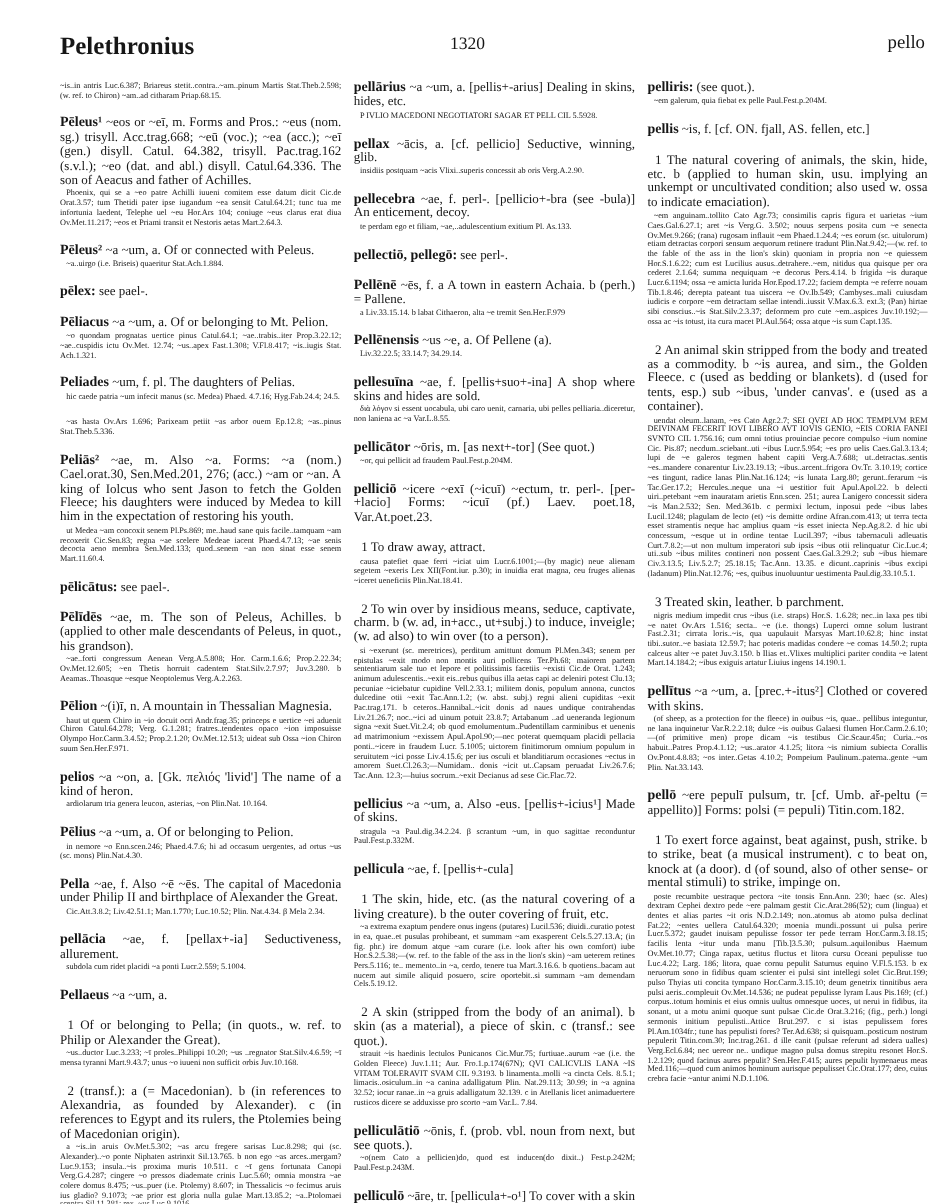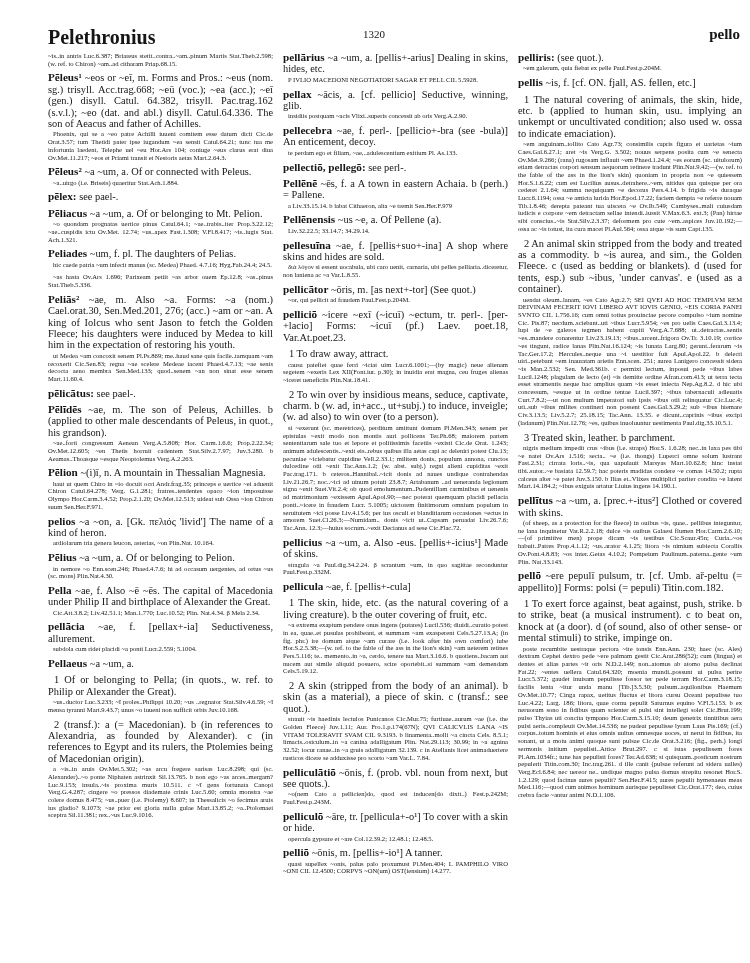--- a/index.html
+++ b/index.html
@@ -1,29 +1,29 @@
 <!DOCTYPE html>
 <html><head>
 <meta charset="utf-8">
 <style>
   * { box-sizing: border-box; margin: 0; padding: 0; }
   html, body { width: 750px; height: 963px; background: #ffffff; overflow: hidden; }
   body { font-family: "DejaVu Serif", "Liberation Serif", serif; color: #161616; position: relative; }
 
   .running-head { position: absolute; top: 26px; left: 48px; right: 10px; height: 20px; }
   .rh-left { position: absolute; left: 0; top: 0; font-family: "Liberation Serif", serif; font-weight: bold; font-size: 20px; }
-  .rh-center { position: absolute; left: 0; right: 0; text-align: center; top: 2px; font-family: "Liberation Serif", serif; font-size: 11px; padding-right: 40px; }
-  .rh-right { position: absolute; right: 0; top: 0; font-family: "Liberation Serif", serif; font-weight: bold; font-size: 15px; margin-left: 39px; }
+  .rh-center { position: absolute; left: 0; right: 0; text-align: center; top: 2px; font-family: "Liberation Serif", serif; font-size: 14px; padding-right: 40px; }
+  .rh-right { position: absolute; right: 0; top: 0; font-family: "Liberation Serif", serif; font-weight: normal; font-size: 15px; margin-left: 39px; }
 
   .columns { position: absolute; top: 52px; left: 48px; width: 694px; display: flex; gap: 10px; }
   .col { width: 225px; flex: 0 0 225px; }
   .col.mid { width: 225px; flex: 0 0 225px; }
   .col.right { width: 224px; flex: 0 0 224px; }
 
-  .entry { margin-bottom: 5px; }
+  .entry { margin-bottom: 5px; margin-top: 13px; }
   .def { font-family: "Liberation Serif", serif; font-size: 10.4px; line-height: 11.4px; text-align: justify; hyphens: auto; }
   .hw { font-family: "Liberation Serif", serif; font-weight: bold; font-size: 11.2px; }
   .quot { font-family: "Liberation Serif", serif; font-size: 6.6px; line-height: 7.7px; text-align: justify; padding-left: 0; text-indent: 5px; margin-top: 1px; }
   .sense { text-indent: 6px; }
   .cont { font-family: "Liberation Serif", serif; font-size: 6.6px; line-height: 7.7px; text-align: justify; margin-bottom: 5px; }
 </style>
 </head>
 <body>
 
 <header class="running-head">

